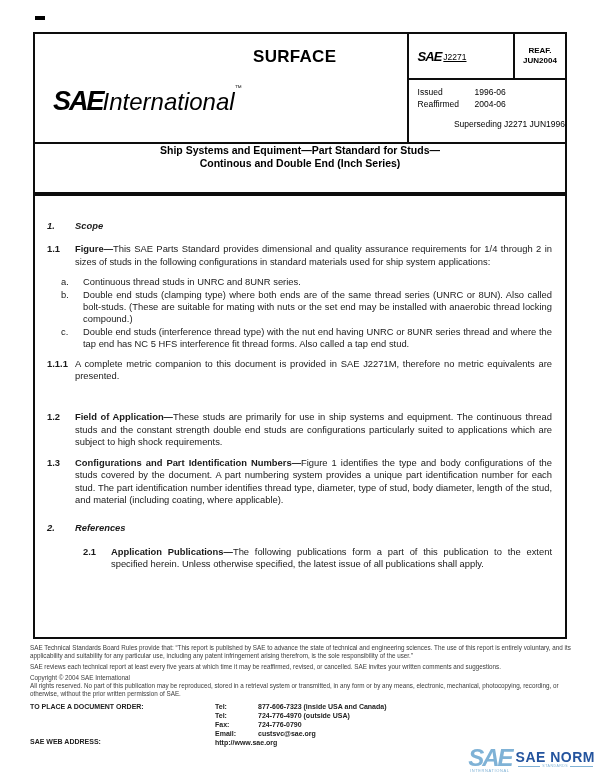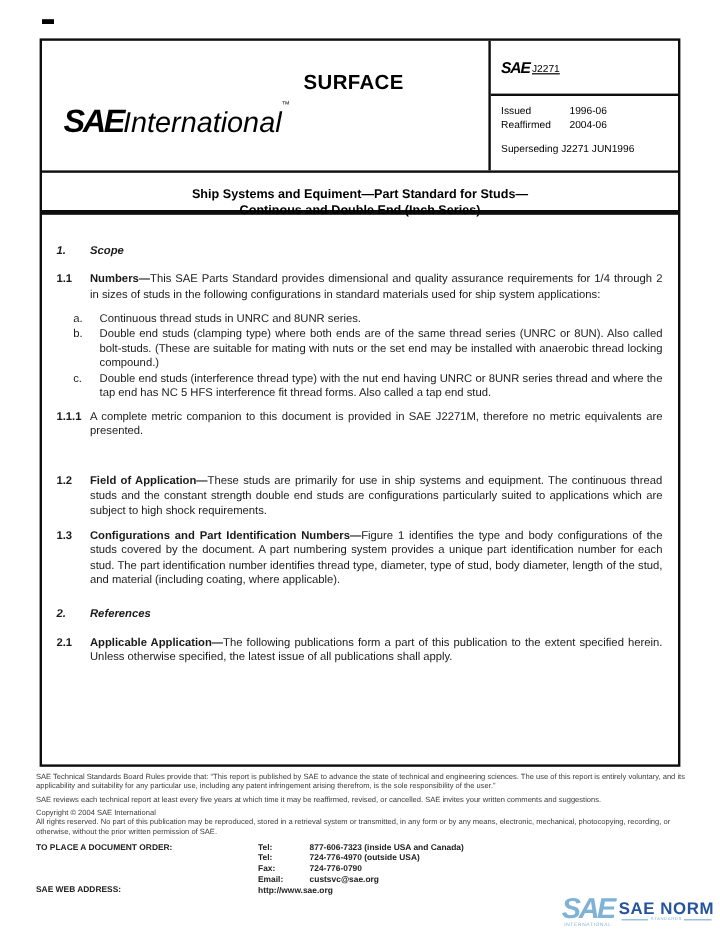--- a/index.html
+++ b/index.html
@@ -13,46 +13,46 @@
     position:absolute;left:33px;top:32px;width:534px;height:607px;
     border:2px solid #0d0d0d;box-sizing:border-box;background:#fff;
   }
   
   .header-row{display:flex;height:110px;border-bottom:2px solid #0d0d0d;box-sizing:border-box;}
   .header-left{width:373px;position:relative;}
   .logo-main{position:absolute;left:18px;top:52px;white-space:nowrap;}
   .logo-sae{font-weight:900;font-style:italic;font-size:27px;letter-spacing:-2px;color:#000;}
   .logo-intl{font-style:italic;font-size:24px;letter-spacing:0px;color:#000;}
   .logo-tm{font-size:7px;vertical-align:top;position:relative;top:-2px;}
-  .doc-type{position:absolute;left:218px;top:25px;font-weight:bold;font-size:17px;line-height:20px;letter-spacing:0.3px;color:#000;}
+  .doc-type{position:absolute;left:218px;top:13px;font-weight:bold;font-size:17px;line-height:20px;letter-spacing:0.3px;color:#000;}
   .header-right{width:159px;border-left:2px solid #0d0d0d;display:flex;flex-direction:column;box-sizing:border-box;}
   .hr-top{height:46px;border-bottom:2px solid #0d0d0d;display:flex;box-sizing:border-box;}
   .hr-top-left{flex:1;display:flex;align-items:center;padding-left:9px;}
   .ref-logo{font-weight:900;font-style:italic;font-size:13px;letter-spacing:-1px;color:#000;}
   .ref-number{font-size:8.5px;margin-left:2px;position:relative;top:1px;color:#000;text-decoration:underline;}
   .hr-top-right{width:52px;border-left:2px solid #0d0d0d;display:flex;flex-direction:column;justify-content:center;align-items:center;font-weight:bold;font-size:8px;line-height:10px;box-sizing:border-box;color:#000;}
   .hr-bottom{flex:1;padding:7px 0 0 9px;font-size:8.5px;line-height:11.5px;color:#000;}
   .date-line{display:flex;}
   .date-label{width:57px;}
-  .superseding{margin-top:9px;}
-  
-  .title-block{height:35px;border-bottom:4px solid #0d0d0d;box-sizing:border-box;text-align:center;font-weight:bold;font-size:10.5px;line-height:13px;padding-top:12px;color:#000;}
+  .superseding{margin-top:9px;text-align:right;}
+  
+  .title-block{height:52px;border-bottom:4px solid #0d0d0d;box-sizing:border-box;text-align:center;font-weight:bold;font-size:10.5px;line-height:13px;color:#000;}
   
   .body-block{padding:24px 13px 0 12px;font-size:9.4px;line-height:12.4px;}
   .sec-row{display:flex;}
   .sec-num{width:28px;flex-shrink:0;font-weight:bold;}
   .sec-num.italic, .sec-head{font-style:italic;font-weight:bold;}
   .sec-text{flex:1;text-align:justify;}
   .lead{font-weight:bold;}
   .mb-head{margin-bottom:11px;}
   .mb-para{margin-bottom:8px;}
   .mb-list{margin-bottom:7px;}
   .mb-metric{margin-bottom:29px;}
   .mb-config{margin-bottom:16px;}
-  .mb-note{margin-bottom:7px;}
+  .mb-note{margin-bottom:7px;margin-left:36px;}
   .list-row{display:flex;}
   .list-letter{margin-left:14px;width:22px;flex-shrink:0;}
   .list-text{flex:1;text-align:justify;}
   .note-row{display:flex;}
   .note-indent{width:28px;flex-shrink:0;}
   
   .footer{position:absolute;left:30px;top:644px;width:546px;font-size:6.3px;line-height:7.6px;color:#3b3b3b;}
   .legal{margin:0 0 4px 0;}
   .legal2{margin:0 0 3px 0;}
   .copyright{margin:0 0 1px 0;}
@@ -87,20 +87,24 @@
       <div class="doc-type">
         <div>SURFACE</div>
       </div>
     </div>
     <div class="header-right">
       <div class="hr-top">
         <div class="hr-top-left">
           <span class="ref-logo">SAE</span>
           <span class="ref-number">J2271</span>
         </div>
+        <div class="hr-top-right">
+          <div>REAF.</div>
+          <div>JUN2004</div>
+        </div>
       </div>
       <div class="hr-bottom">
         <div class="date-line">
           <span class="date-label">Issued</span>
           <span>1996-06</span>
         </div>
         <div class="date-line">
           <span class="date-label">Reaffirmed</span>
           <span>2004-06</span>
         </div>
@@ -116,21 +120,21 @@
 
   <div class="body-block">
 
     <div class="sec-row mb-head">
       <span class="sec-num italic">1.</span>
       <span class="sec-head">Scope</span>
     </div>
 
     <div class="sec-row mb-para">
       <span class="sec-num">1.1</span>
-      <span class="sec-text"><span class="lead">Numbers—</span><span>This SAE Parts Standard provides dimensional and quality assurance requirements for 1/4 through 2 in sizes of studs in the following configurations in standard materials used for ship system applications:</span></span>
+      <span class="sec-text"><span class="lead">Figure—</span><span>This SAE Parts Standard provides dimensional and quality assurance requirements for 1/4 through 2 in sizes of studs in the following configurations in standard materials used for ship system applications:</span></span>
     </div>
 
     <div class="mb-list">
       <div class="list-row">
         <span class="list-letter">a.</span>
         <span class="list-text">Continuous thread studs in UNRC and 8UNR series.</span>
       </div>
       <div class="list-row">
         <span class="list-letter">b.</span>
         <span class="list-text">Double end studs (clamping type) where both ends are of the same thread series (UNRC or 8UN). Also called bolt-studs.  (These are suitable for mating with nuts or the set end may be installed with anaerobic thread locking compound.)</span>
@@ -156,21 +160,21 @@
       <span class="sec-text"><span class="lead">Configurations and Part Identification Numbers—</span><span>Figure 1 identifies the type and body configurations of the studs covered by the document.  A part numbering system provides a unique part identification number for each stud.  The part identification number identifies thread type, diameter, type of stud, body diameter, length of the stud, and material (including coating, where applicable).</span></span>
     </div>
 
     <div class="sec-row mb-head">
       <span class="sec-num italic">2.</span>
       <span class="sec-head">References</span>
     </div>
 
     <div class="sec-row mb-note">
       <span class="sec-num">2.1</span>
-      <span class="sec-text"><span class="lead">Applicable Application—</span><span>The following publications form a part of this publication to the extent specified herein. Unless otherwise specified, the latest issue of all publications shall apply.</span></span>
+      <span class="sec-text"><span class="lead">Application Publications—</span><span>The following publications form a part of this publication to the extent specified herein. Unless otherwise specified, the latest issue of all publications shall apply.</span></span>
     </div>
 
 
   </div>
 </div>
 
 <div class="footer">
   <p class="legal">SAE Technical Standards Board Rules provide that: “This report is published by SAE to advance the state of technical and engineering sciences. The use of this report is entirely voluntary, and its applicability and suitability for any particular use, including any patent infringement arising therefrom, is the sole responsibility of the user.”</p>
   <p class="legal2">SAE reviews each technical report at least every five years at which time it may be reaffirmed, revised, or cancelled. SAE invites your written comments and suggestions.</p>
   <p class="copyright">Copyright © 2004 SAE International</p>

